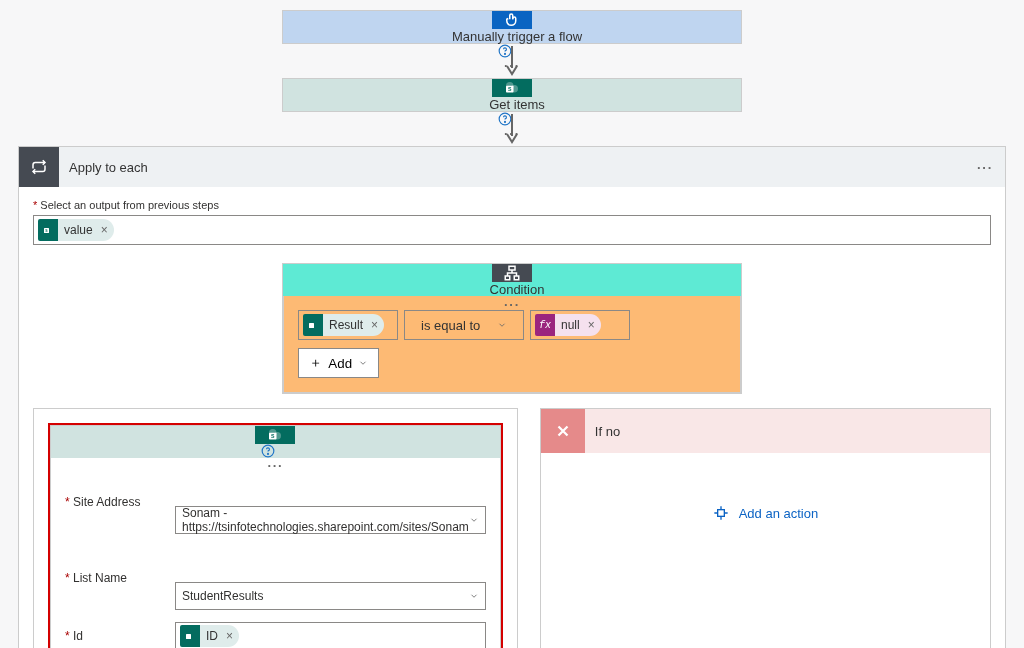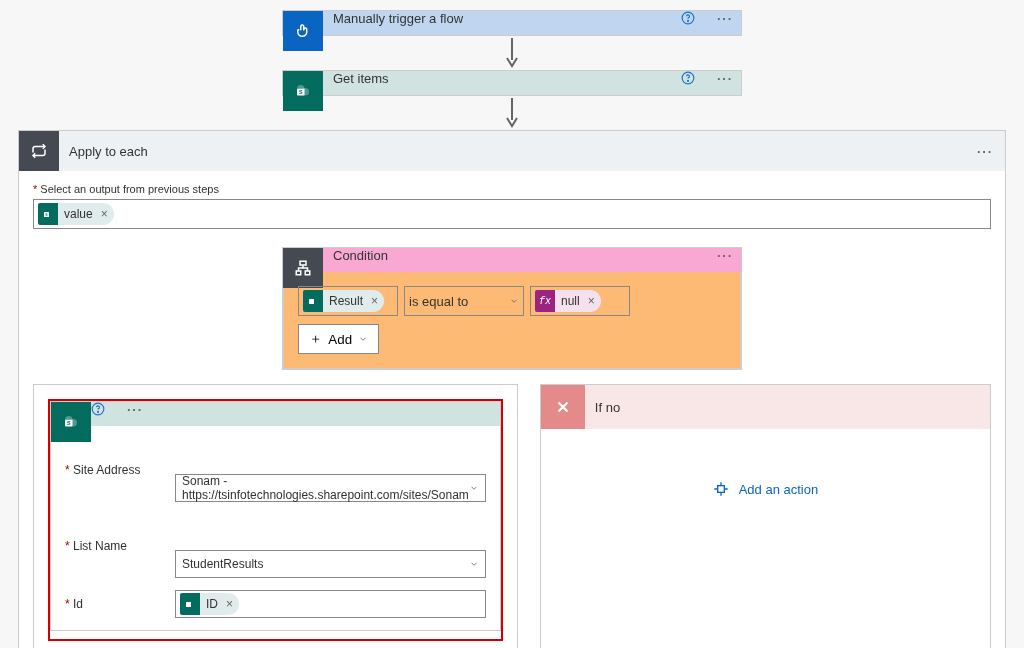--- a/index.html
+++ b/index.html
@@ -1,30 +1,30 @@
 <!DOCTYPE html>
 <html><head>
 <meta charset="utf-8">
 <style>
   * { box-sizing: border-box; font-family: "Segoe UI", Arial, sans-serif; }
   body { margin: 0; background: #f7f7f8; padding: 10px 0 30px 0; font-size: 13px; color: #333; }
   .col { display: flex; flex-direction: column; align-items: center; }
 
   .card { width: 460px; border: 1px solid #ccc; background: #fff; }
-  .card-header { display: flex; height: 24px; }
+  .card-header { display: flex; align-items: center; height: 32px; flex-direction: column; }
   .card-header .tile { width: 40px; height: 40px; display: flex; align-items: center; justify-content: center; color: #fff; }
   .card-header .title { flex: 1; padding-left: 10px; font-size: 13px; }
   .card-header .help { width: 28px; text-align: center; color: #1f74c6; }
   .card-header .dots { width: 32px; text-align: center; color: #666; font-weight: bold; letter-spacing: 1px; cursor: default; }
 
   .trigger .card-header { background: #bfd5f0; }
   .trigger .tile { background: #0a64c2; }
   .getitems .card-header { background: #d0e3e0; }
   .getitems .tile { background: #036c5f; }
-  .condition .card-header { background: #f9a8d4; }
+  .condition .card-header { background: #5eead4; }
   .condition .tile { background: #454a52; }
   .update .card-header { background: #d0e3e0; }
   .update .tile { background: #036c5f; }
 
   .arrow-wrap { display: flex; align-items: center; justify-content: center; height: 34px; }
   .arrow { color: #666; }
 
   .wide-card { width: 988px; border: 1px solid #ccc; background: #fff; margin: 0 auto; }
   .wide-header { display: flex; align-items: center; height: 40px; background: #eef1f3; }
   .wide-header .tile { background: #454a52; width: 40px; height: 40px; display: flex; align-items: center; justify-content: center; color: #fff; }
@@ -39,21 +39,21 @@
   .token .ticon { width: 20px; height: 22px; background: #036c5f; display: inline-flex; align-items: center; justify-content: center; border-radius: 2px 0 0 2px; }
   .token .ttext { padding: 0 6px; }
   .token .tx { padding: 0 6px 0 2px; color: #666; }
   .token.purple { background: #f5e1ee; }
   .token.purple .ticon { background: #9b257e; }
   .fx { font-family: Liberation Mono, monospace; font-style: italic; color: #fff; font-size: 10px; }
 
   .cond-body { background: #fdba74; padding: 14px; border: 1px solid #ccc; border-top: none; }
   .cond-row { display: flex; gap: 6px; margin-bottom: 8px; }
   .cond-left { width: 100px; border: 1px solid #8a8886; height: 30px; display: flex; align-items: center; padding: 0 4px; }
-  .cond-op { width: 120px; border: 1px solid #8a8886; height: 30px; display: flex; align-items: center; padding: 0 4px; justify-content: space-between; color: #333; }
+  .cond-op { width: 120px; border: 1px solid #8a8886; height: 30px; display: flex; align-items: center; padding: 0 16px; justify-content: space-between; color: #333; }
   .cond-right { width: 100px; border: 1px solid #8a8886; height: 30px; display: flex; align-items: center; padding: 0 4px; }
   .btn-add { border: 1px solid #8a8886; height: 30px; padding: 0 10px; display: inline-flex; align-items: center; gap: 6px; background: #fff; }
 
   .branches { display: flex; gap: 22px; margin-top: 14px; }
   .branch { flex: 1; border: 1px solid #ccc; background: #fff; }
   .branch-head { height: 44px; display: flex; align-items: center; }
   .branch-head .btile { width: 44px; height: 44px; display: flex; align-items: center; justify-content: center; }
   .branch-head .btitle { padding-left: 10px; font-size: 13px; }
   .yes .branch-head { background: #e8f3e9; }
   .yes .btile { background: #7fc87f; }

